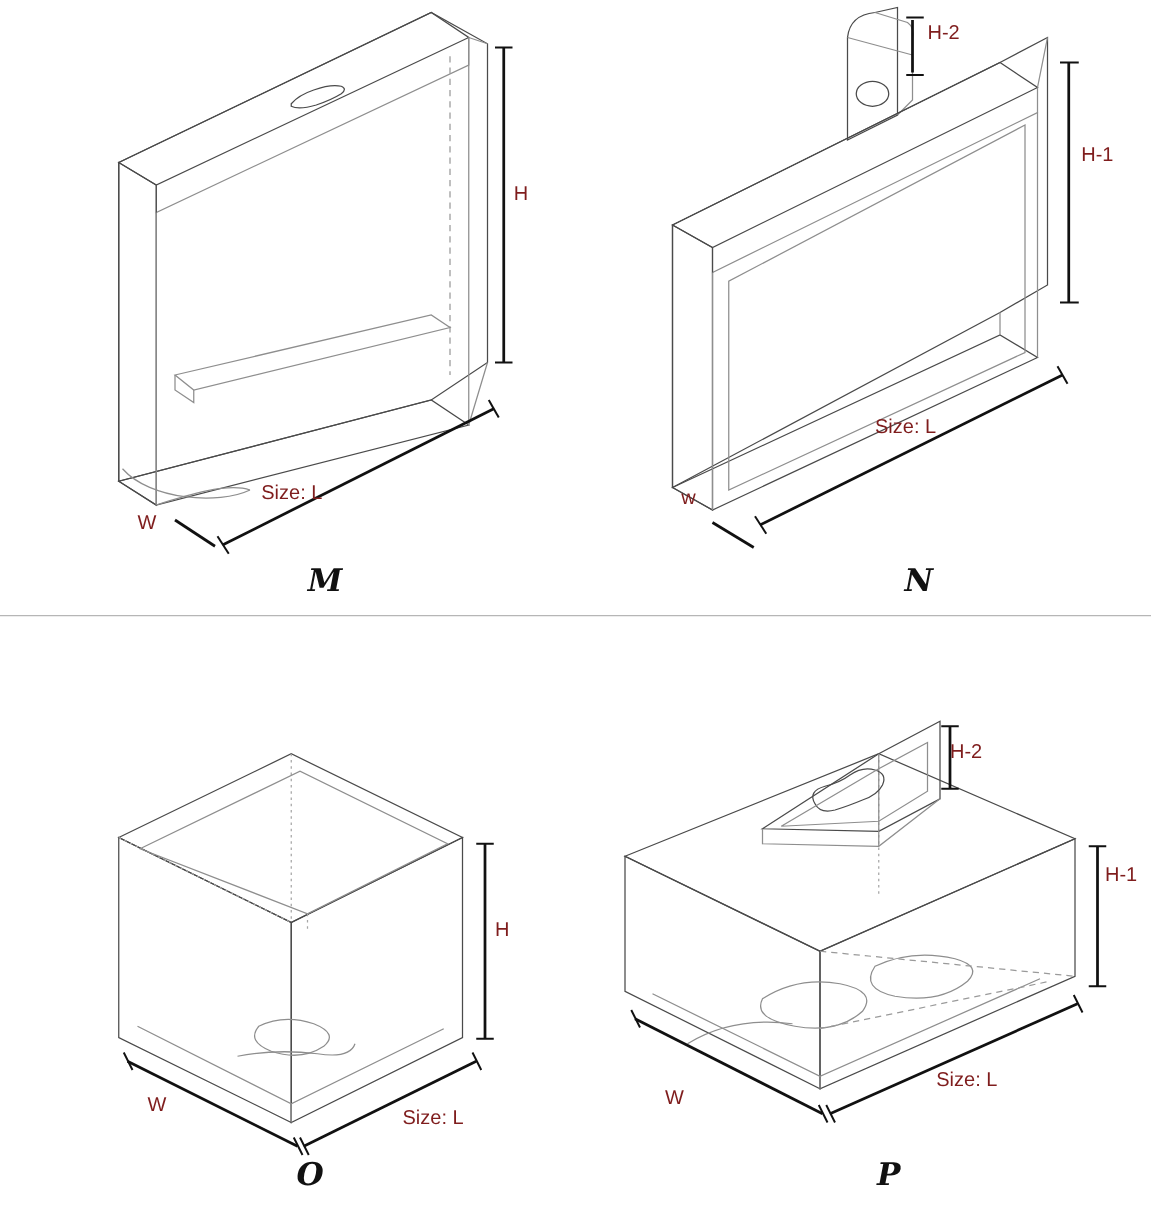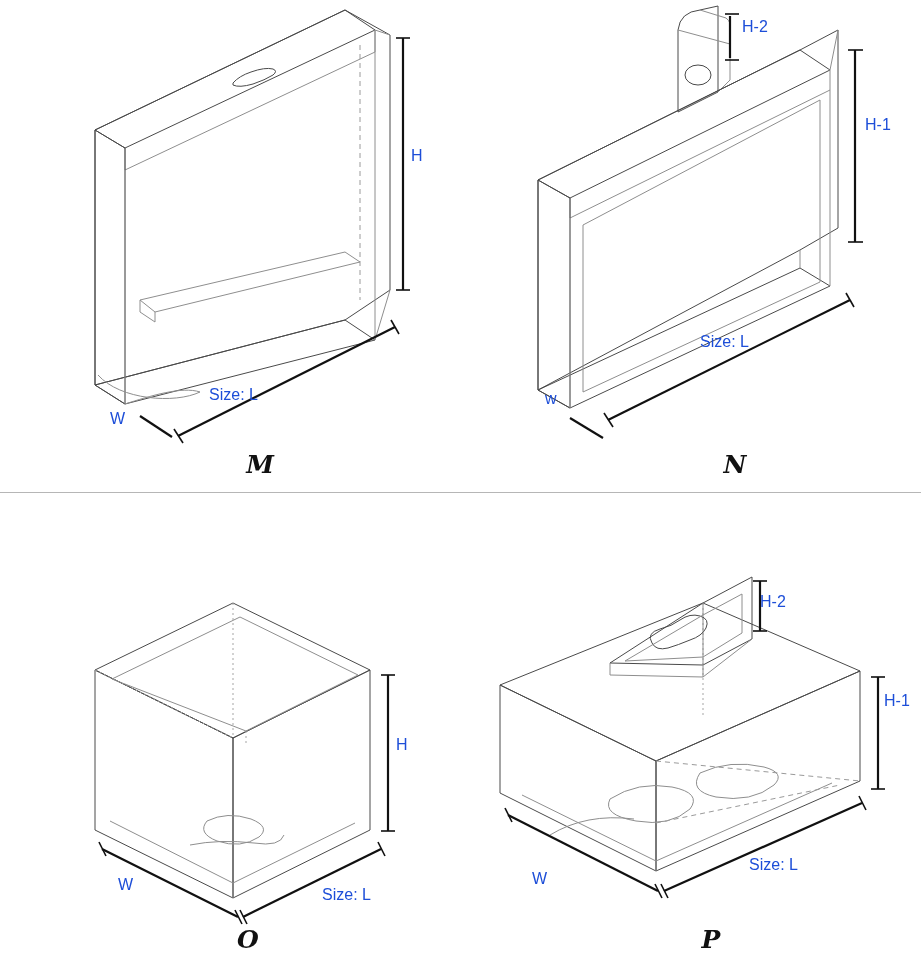--- a/index.html
+++ b/index.html
@@ -35,21 +35,21 @@
     font-weight: bold;
     font-size: 25px;
     color: #111111;
     text-align: center;
     width: 60px;
   }
   .dim-text {
     position: absolute;
     font-family: "Liberation Sans", sans-serif;
     font-size: 16px;
-    color: #1d4ed8;
+    color: #7f1d1d;
     white-space: nowrap;
   }
   svg {
     display: block;
     overflow: visible;
   }
   .edge {
     fill: none;
     stroke: #4a4a4a;
     stroke-width: 1;

